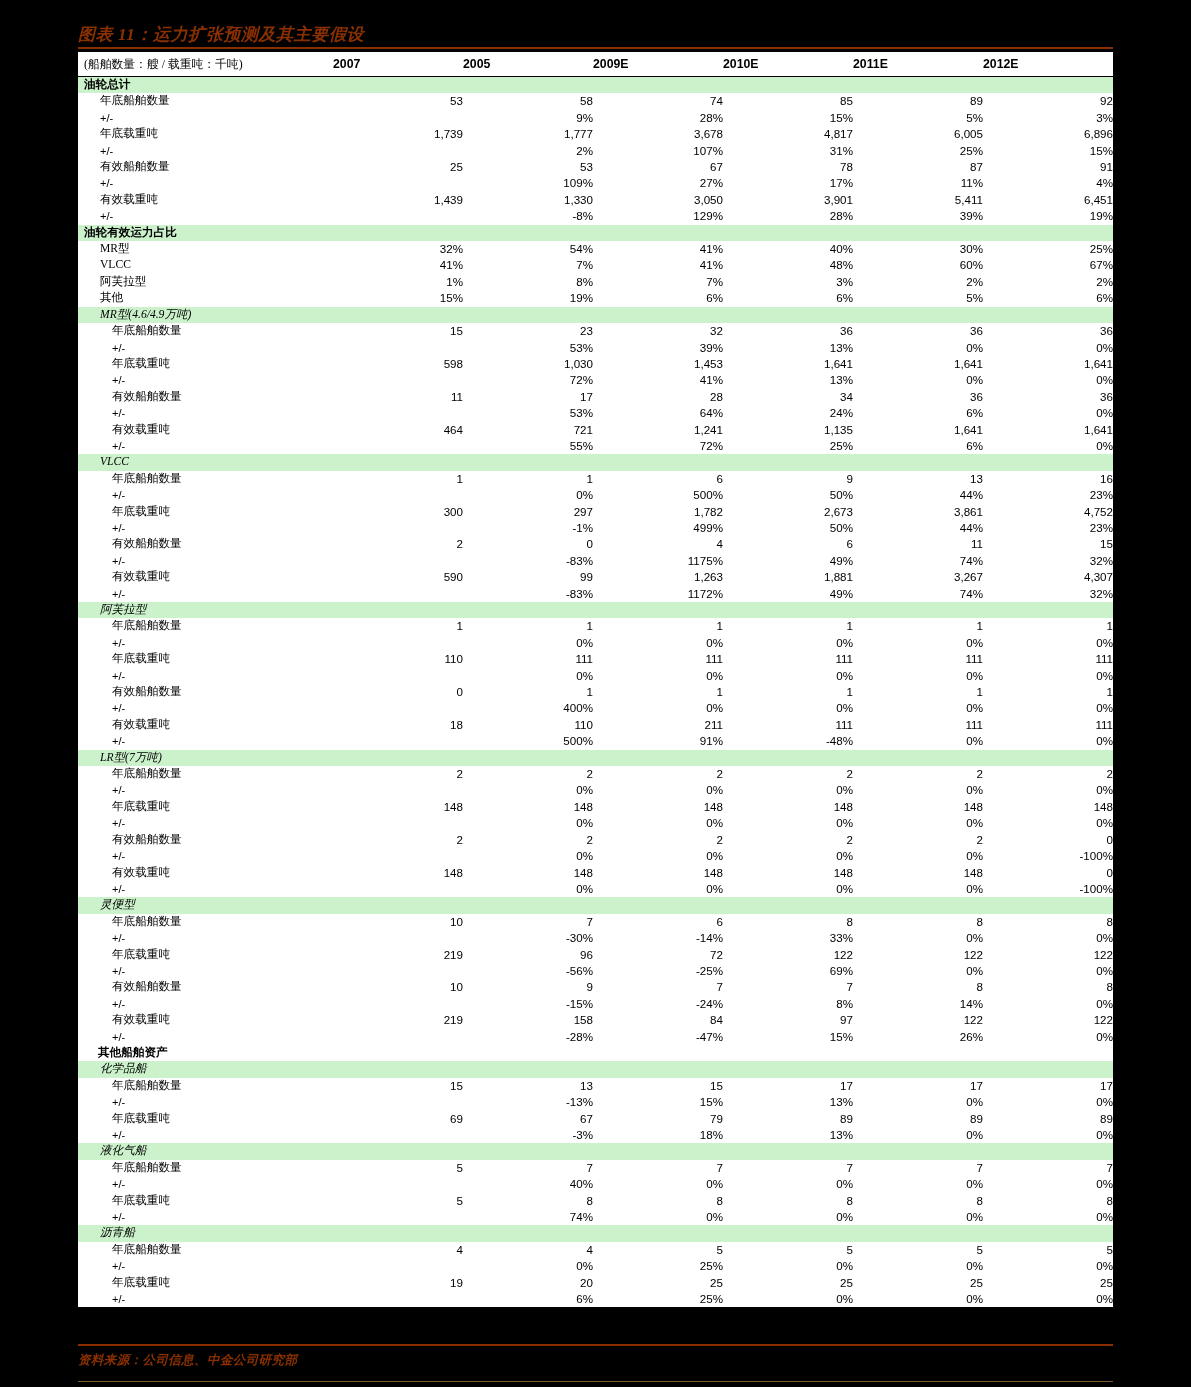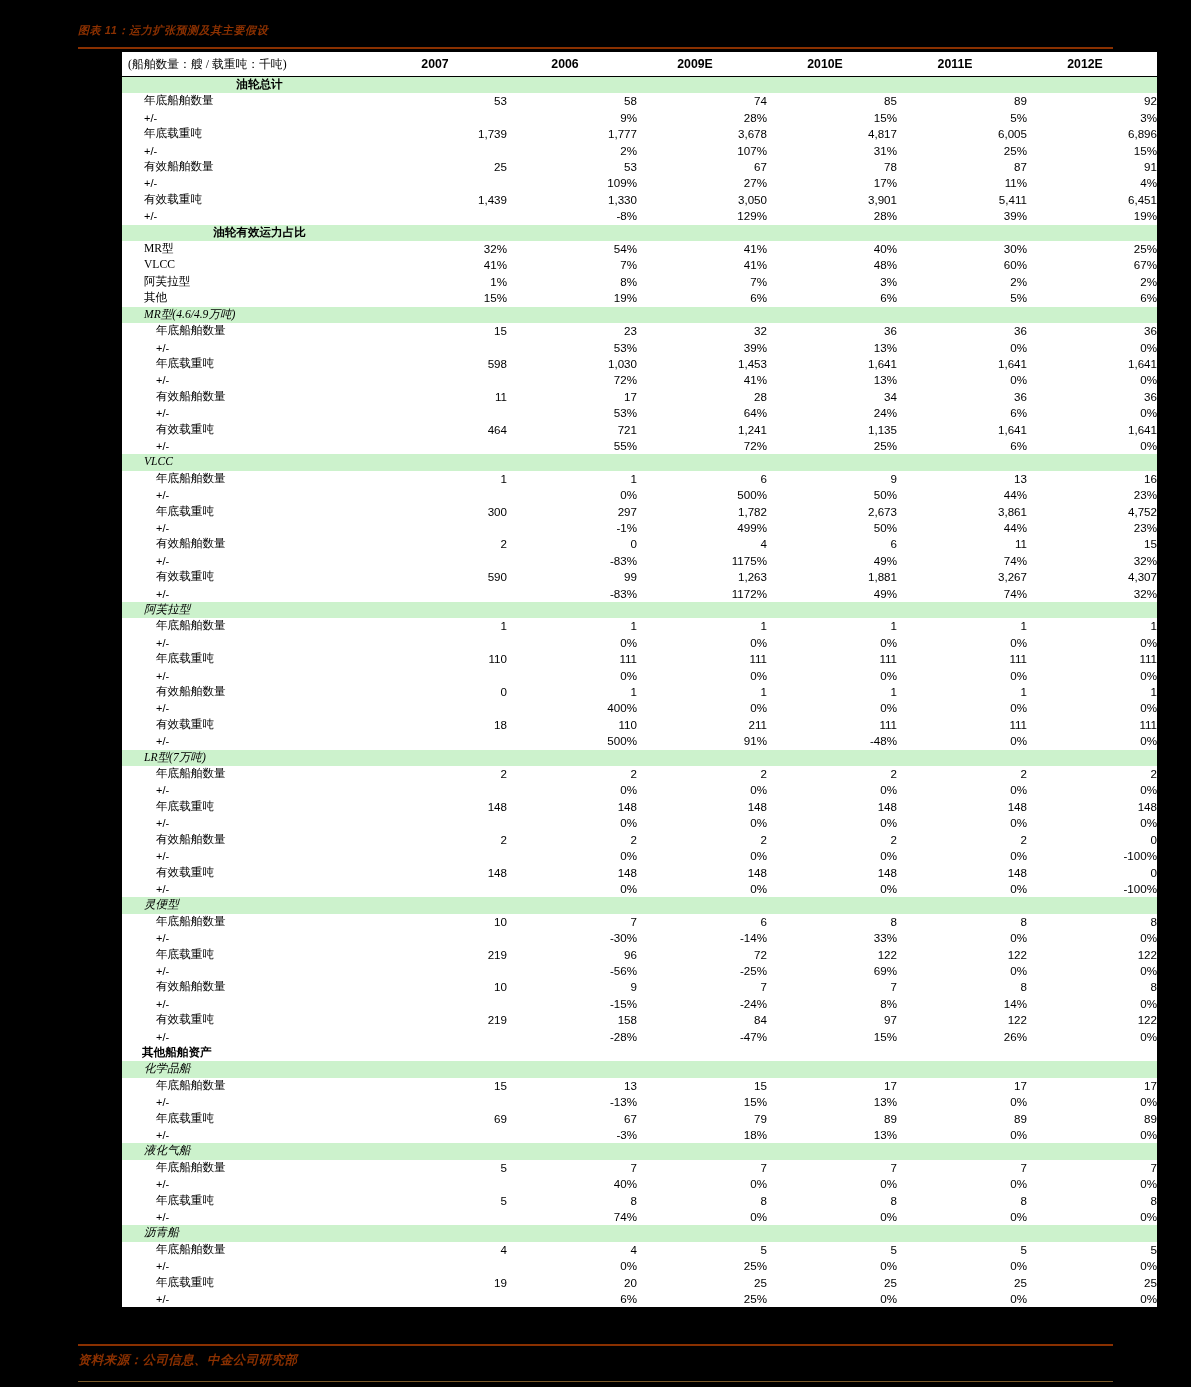--- a/index.html
+++ b/index.html
@@ -17,43 +17,42 @@
     position: relative;
     width: 1191px;
     height: 1387px;
     background: #000000;
     box-sizing: border-box;
   }
   .chart-title {
     position: absolute;
     left: 78px;
     top: 23px;
-    font-family: Liberation Sans, sans-serif;
-    font-size: 11px;
+    font-family: Liberation Serif, serif;
+    font-size: 17px;
     font-weight: bold;
     font-style: italic;
     color: #8a3000;
     letter-spacing: 0.6px;
     white-space: nowrap;
   }
   .title-rule {
     position: absolute;
     left: 78px;
     top: 47px;
     width: 1035px;
     height: 2px;
     background: #8a3000;
   }
   .table-wrap {
     position: absolute;
     left: 78px;
     top: 52px;
     width: 1035px;
     background: #b91c1c;
-    margin-left: 44px;
   }
   table.data {
     width: 1035px;
     border-collapse: collapse;
     table-layout: fixed;
     background: #ffffff;
   }
   table.data col.c-label { width: 255px; }
   table.data col.c-num   { width: 130px; }
   table.data td, table.data th {
@@ -77,40 +76,40 @@
     background: #ffffff;
   }
   tr.hdr th.lbl {
     text-align: left;
     padding-left: 6px;
     font-family: "Liberation Serif", "DejaVu Serif", serif;
     font-weight: normal;
     font-size: 11.8px;
   }
   tr.hdr th.num {
-    text-align: center;
+    text-align: left;
     padding-right: 14px;
   }
   td.lbl {
     text-align: left;
     font-family: "Liberation Serif", "DejaVu Serif", serif;
     font-size: 11.8px;
     padding-left: 6px;
   }
   td.num {
     text-align: right;
     padding-right: 14px;
     font-family: "Liberation Sans", "DejaVu Sans", sans-serif;
     font-size: 11.6px;
   }
   
   tr.sec td { background: #ccf2cc; }
   tr.sec td.lbl { font-weight: bold; }
   
-  tr.sec-l1 td.lbl { padding-left: 20px; font-weight: bold; text-align: center; }
+  tr.sec-l1 td.lbl { padding-left: 6px; font-weight: bold; }
   
   tr.sec-l2 td.lbl { padding-left: 22px; font-weight: normal; font-style: italic; }
   
   tr.sec-white td { background: #ffffff; }
   tr.sec-white td.lbl { font-weight: bold; padding-left: 20px; }
   
   tr.det td.lbl { padding-left: 22px; }
   tr.det-in td.lbl { padding-left: 34px; }
   tr.pct td.lbl { font-family: "Liberation Sans", "DejaVu Sans", sans-serif; font-size: 11px; }
   .bottom-rule {
@@ -158,21 +157,21 @@
           <col class="c-num">
           <col class="c-num">
           <col class="c-num">
           <col class="c-num">
           <col class="c-num">
       </colgroup>
       <thead>
         <tr class="hdr">
           <th class="lbl">(船舶数量：艘 / 载重吨：千吨)</th>
           <th class="num">2007</th>
-          <th class="num">2006</th>
+          <th class="num">2005</th>
           <th class="num">2009E</th>
           <th class="num">2010E</th>
           <th class="num">2011E</th>
           <th class="num">2012E</th>
         </tr>
       </thead>
       <tbody id="table-body">
           <tr class="sec sec-l1">
             <td class="lbl">油轮总计</td>
             <td class="num"></td>

